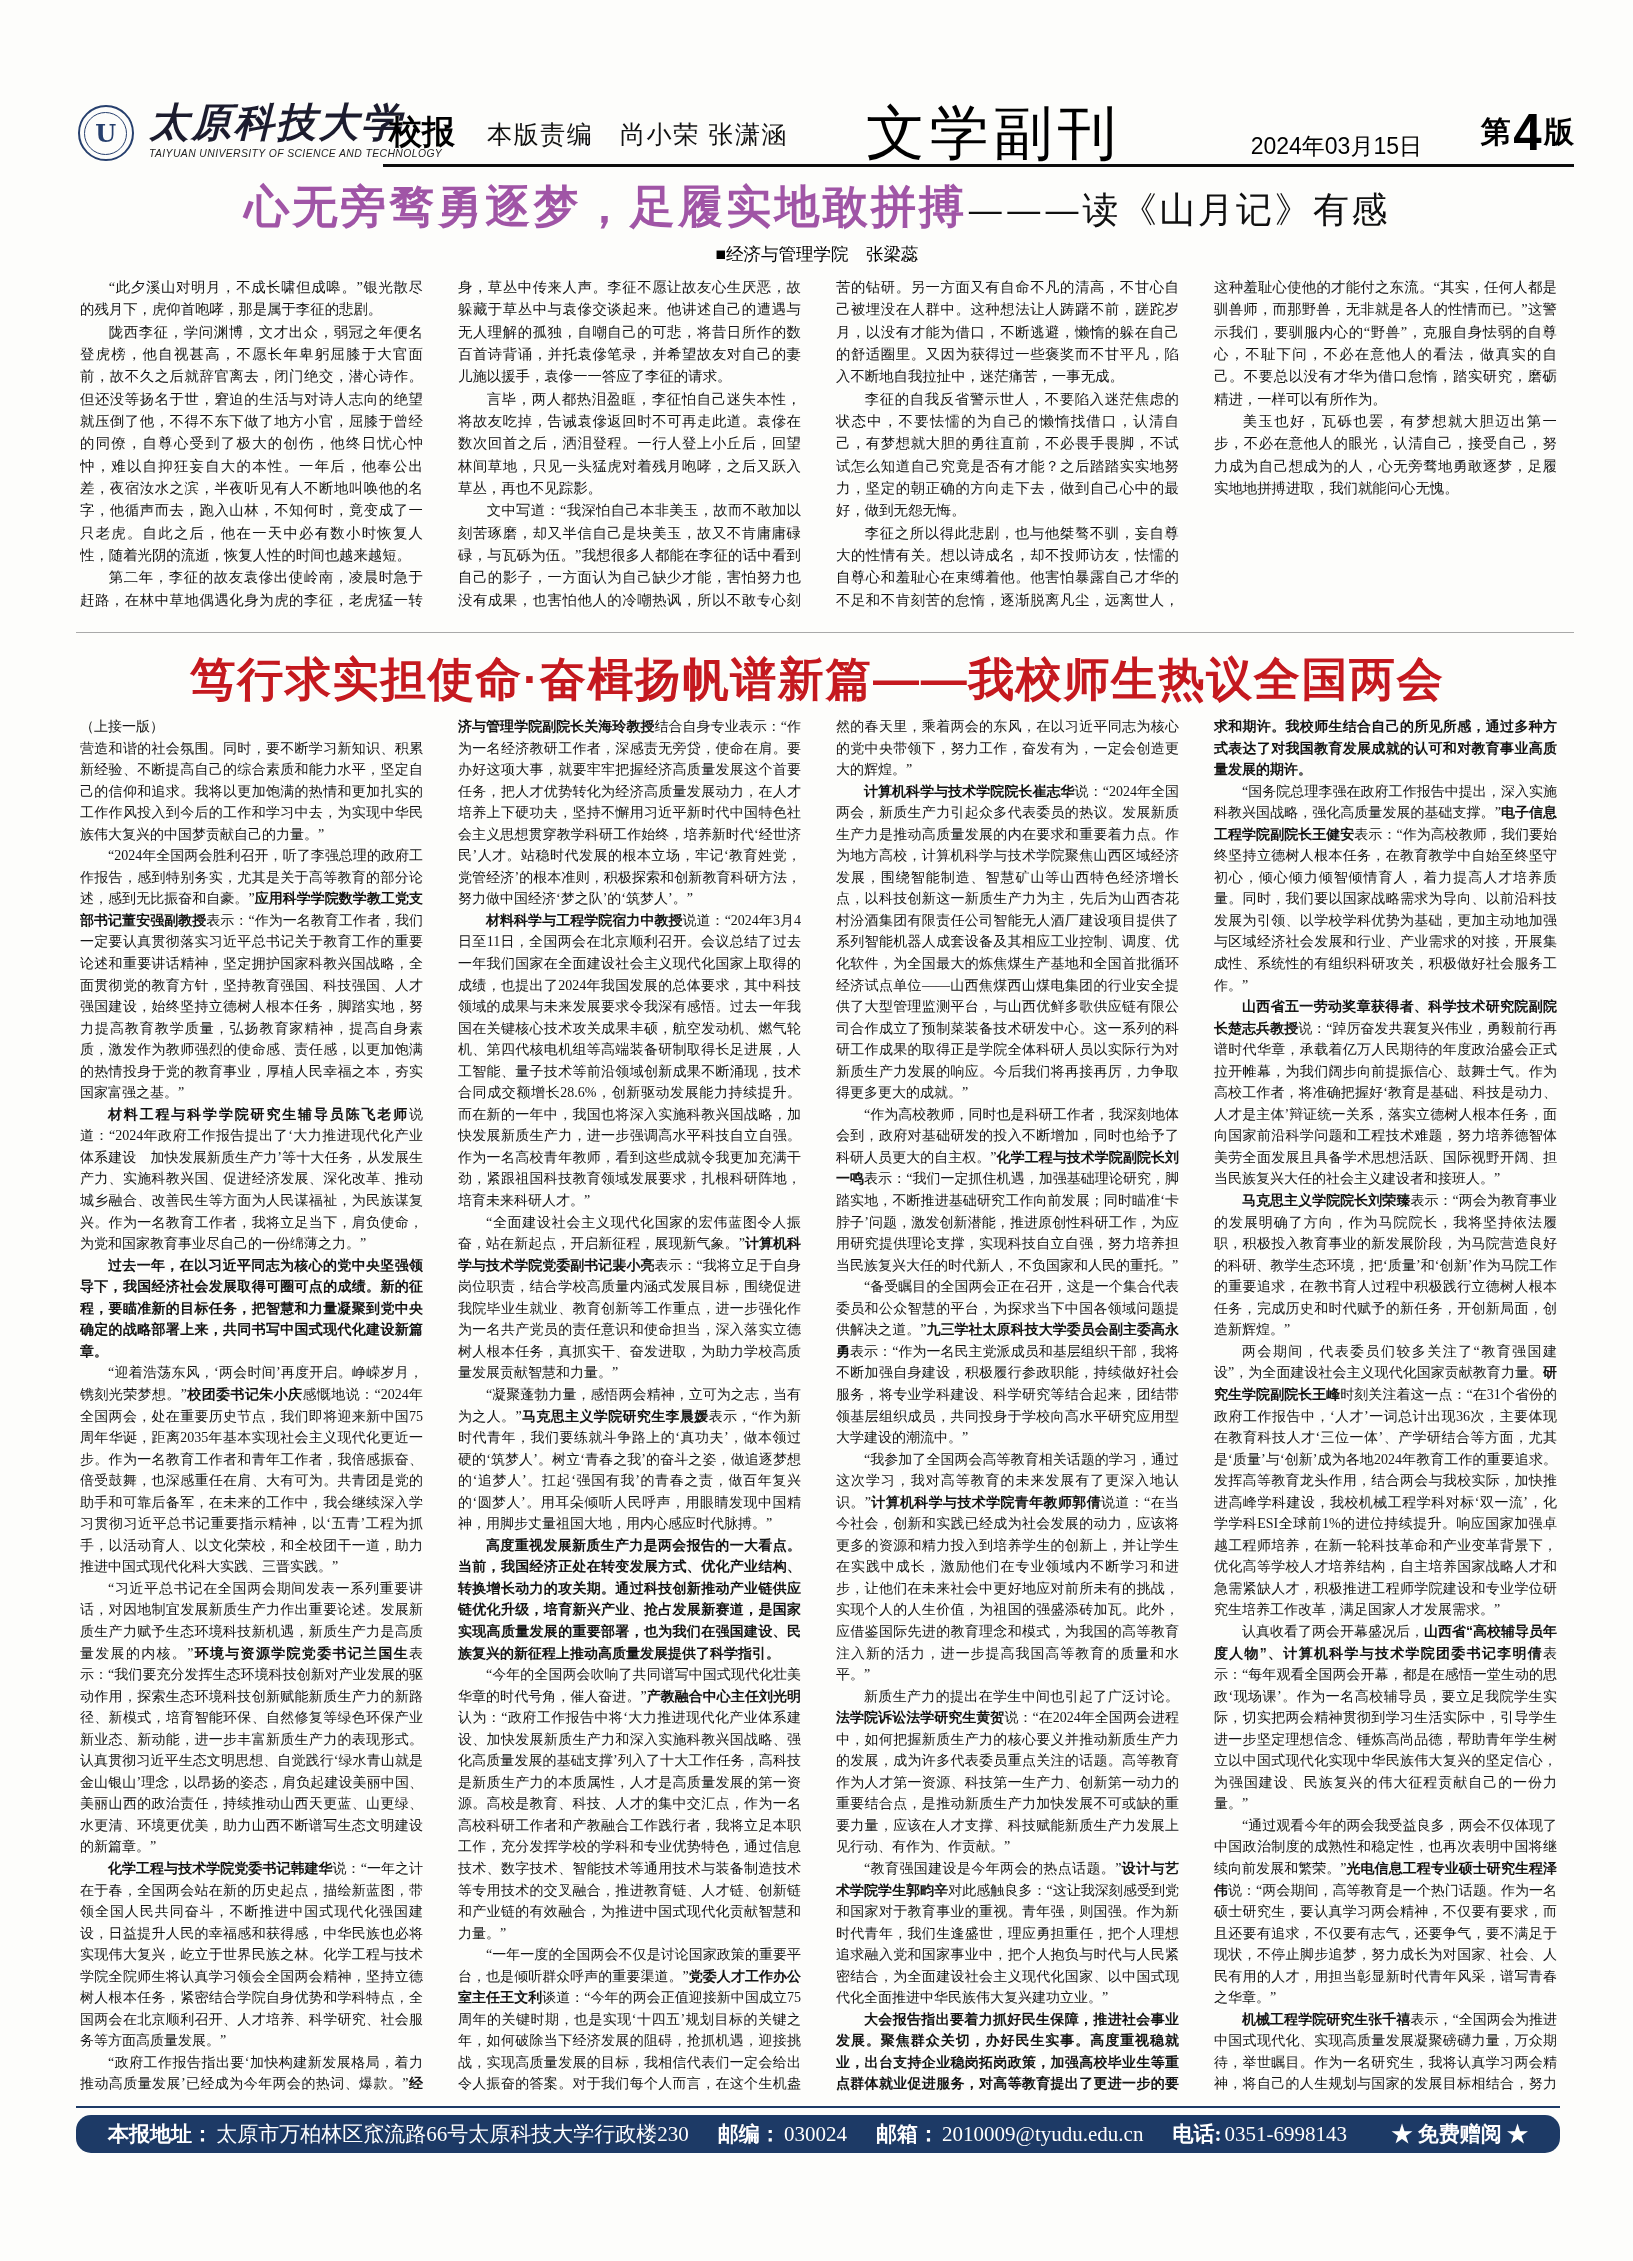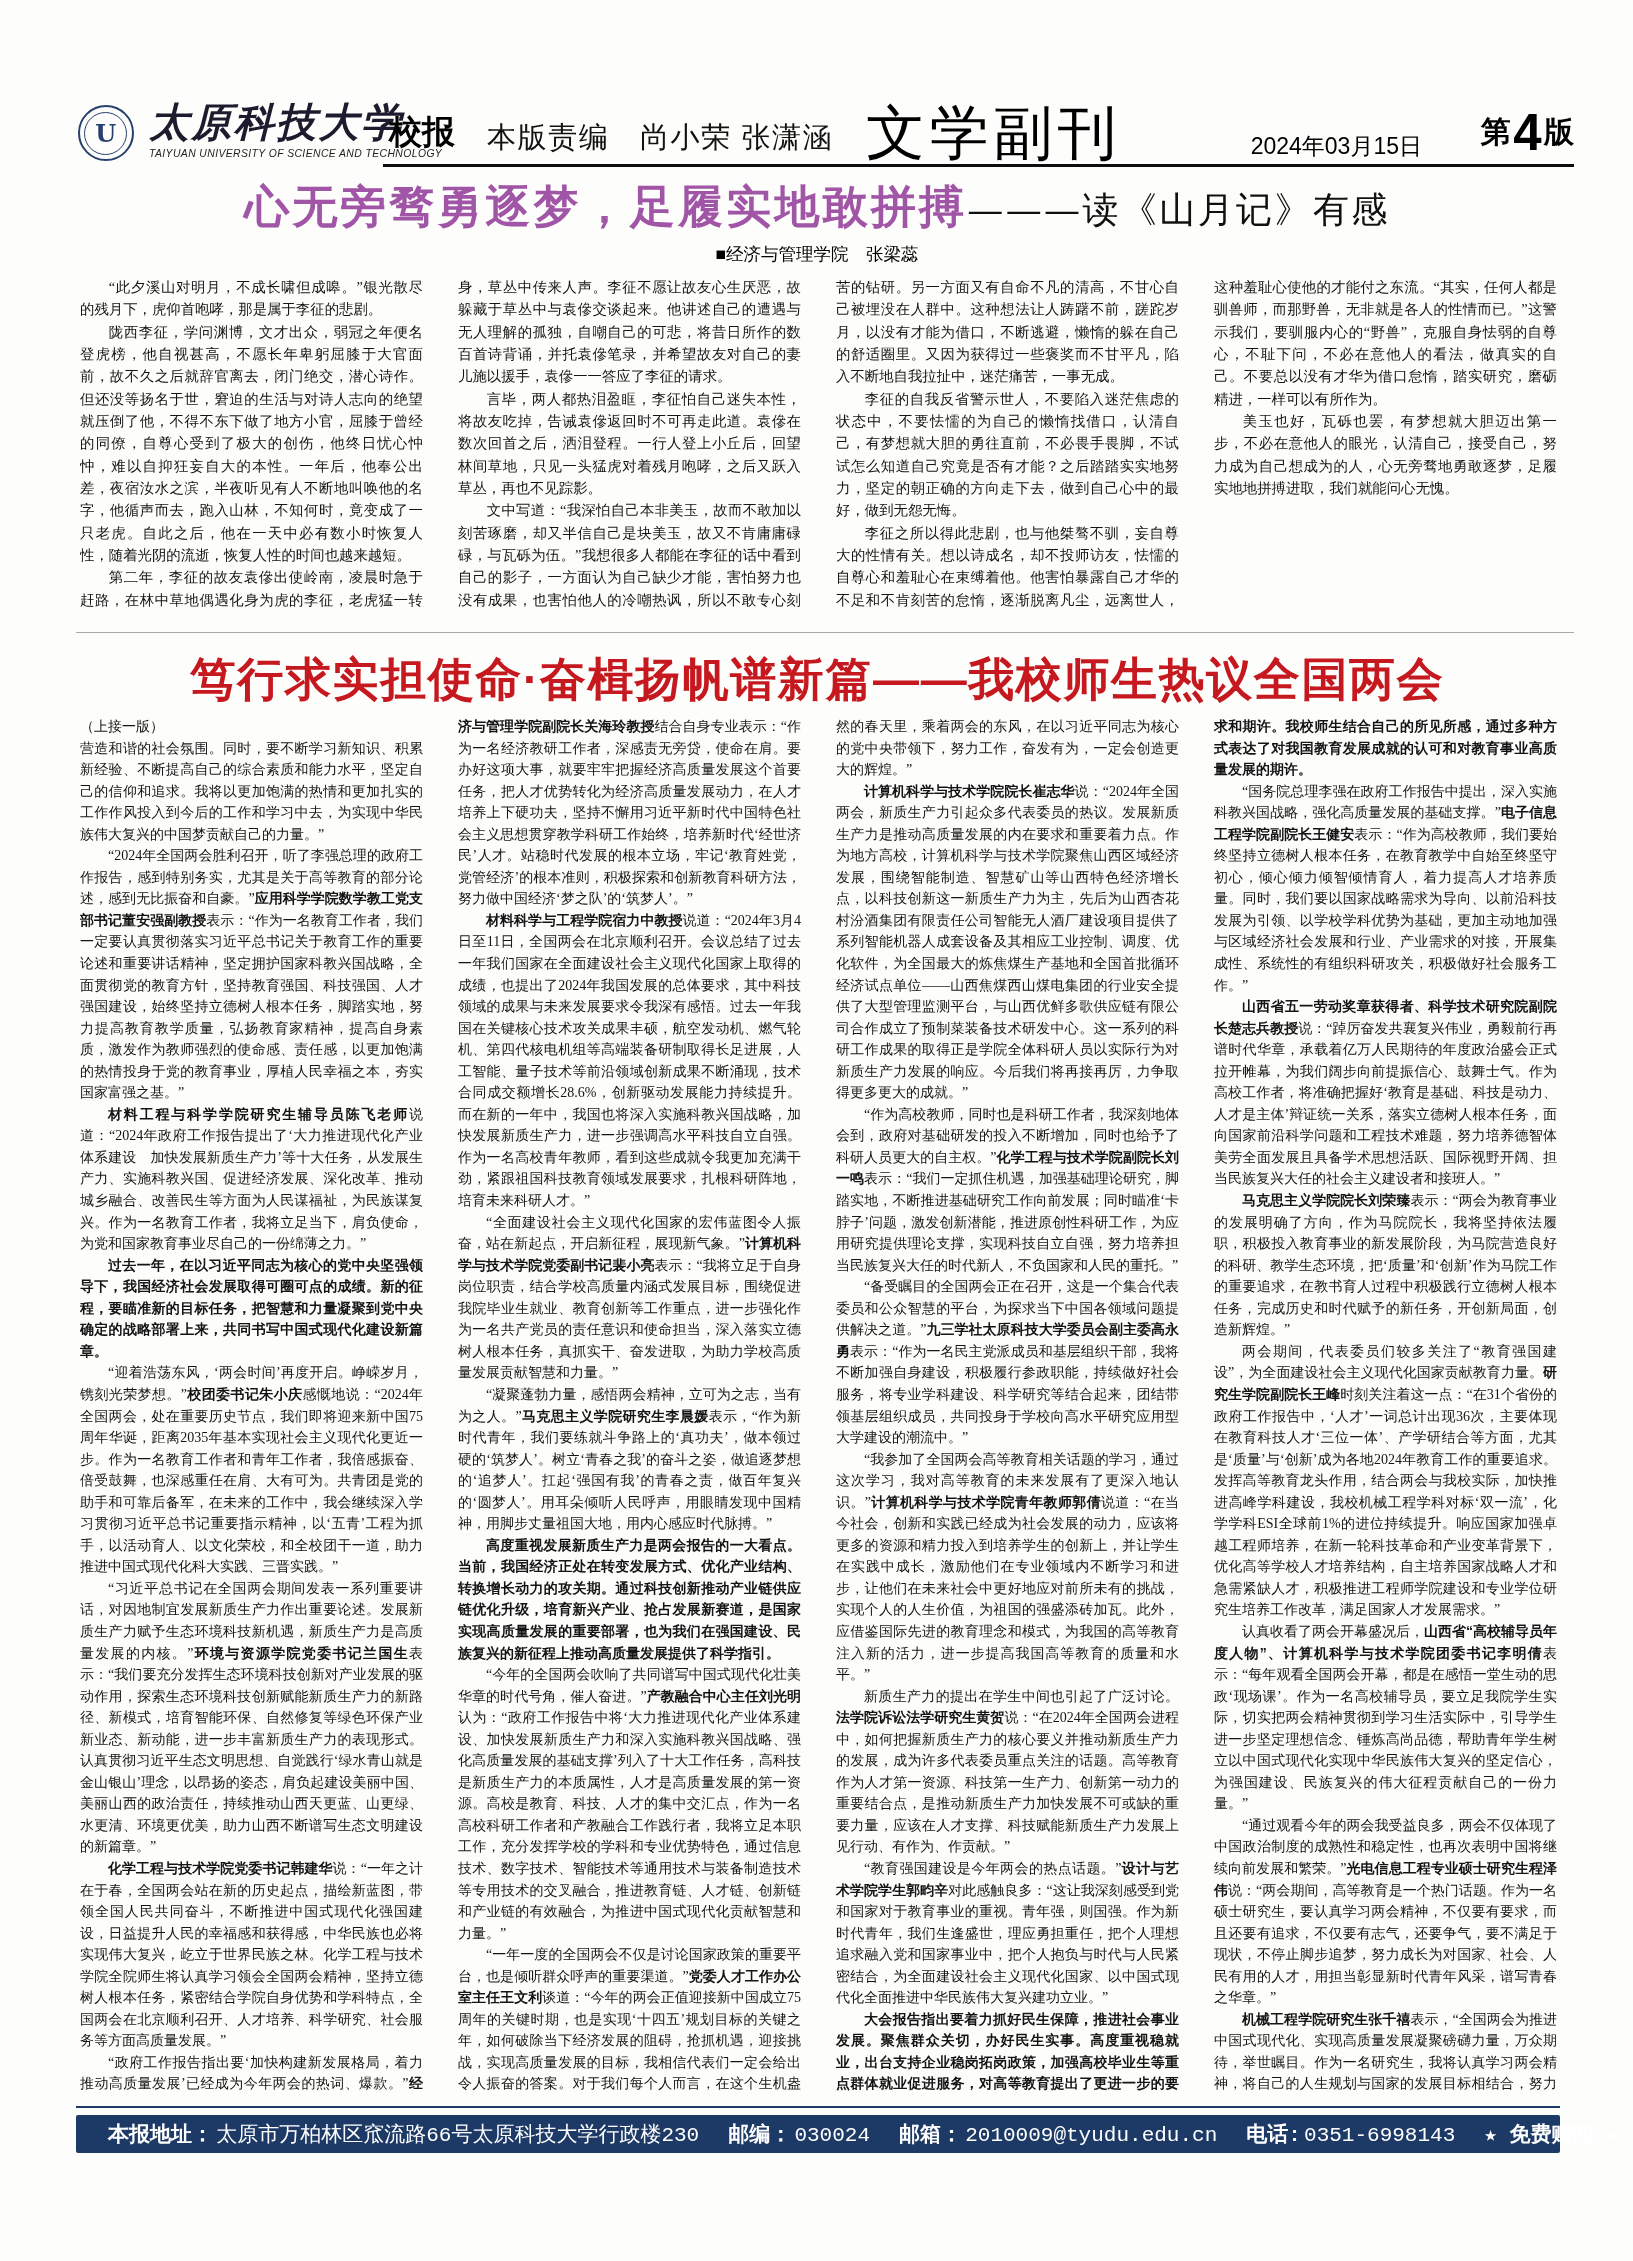--- a/index.html
+++ b/index.html
@@ -14,21 +14,21 @@
         align-items:center;justify-content:center;font-family:"DejaVu Serif",serif;font-weight:bold;
         font-size:24px;color:#27406e;}
   .uni-block{position:absolute;left:73px;top:-1.6px;}
   .uni-name{font-family:"DejaVu Serif",serif;font-style:italic;font-weight:bold;font-size:40px;
         color:#1c1c2e;letter-spacing:2.4px;line-height:1.1;}
   .uni-en{font-family:"Liberation Sans",sans-serif;font-style:italic;font-size:10.4px;color:#222;
         letter-spacing:0.4px;margin-top:3.2px;}
   .paper-label{position:absolute;left:313px;top:8px;font-family:"Liberation Sans",sans-serif;
         font-weight:bold;font-size:33px;color:#000;}
   .editors{position:absolute;left:411px;top:16px;font-family:"Liberation Sans",sans-serif;
-        font-size:29px;color:#111;letter-spacing:1.6px;}
+        font-size:25px;color:#111;letter-spacing:1.6px;}
   .section-title{position:absolute;left:790px;top:-8px;font-family:"Liberation Sans",sans-serif;
         font-weight:400;font-size:59px;color:#000;letter-spacing:4.8px;}
   .date-block{position:absolute;right:152px;top:29px;font-family:"Liberation Sans",sans-serif;
         font-size:23px;color:#000;}
   .page-num{position:absolute;right:0;top:4.8px;font-family:"Liberation Sans",sans-serif;
         font-weight:bold;font-size:30px;display:flex;align-items:center;color:#000;}
   .page-num .num{font-size:51px;line-height:1;margin:0 2.4px;}
   .masthead-rule{position:absolute;left:383px;right:60px;top:164px;height:3.2px;background:#0d0d0d;}
 
   
@@ -51,22 +51,22 @@
         column-count:4;column-gap:35px;column-fill:auto;font-size:14px;line-height:1.54;
         text-align:justify;overflow:hidden;}
   .a2-body p{margin:0;text-indent:2em;}
   .a2-body p.noindent{text-indent:0;}
   .a2-body .speaker{font-family:"Liberation Sans",sans-serif;font-weight:bold;}
   .a2-body p.boldpar{font-family:"Liberation Sans",sans-serif;font-weight:bold;}
 
   
   .footer-rule{position:absolute;top:2106px;left:76px;right:74px;height:2.4px;background:#1d3a66;}
   .footer-bar{position:absolute;top:2115px;left:76px;right:74px;height:38px;background:#1d3a66;
-        border-radius:2px;display:flex;align-items:center;box-sizing:border-box;padding:0 32px;
-        color:#fff;font-family:Liberation Mono, monospace;font-size:21px;gap:29px;white-space:nowrap;}
+        border-radius:15px;display:flex;align-items:center;box-sizing:border-box;padding:0 32px;
+        color:#fff;font-family:Liberation Serif, serif;font-size:21px;gap:29px;white-space:nowrap;}
   .footer-bar b{font-weight:bold;margin-right:3.2px;}
   .free{margin-left:auto;font-weight:bold;}
 </style>
 </head>
 <body>
 
 <div class="page">
 
   <div class="masthead">
     <div class="logo">

